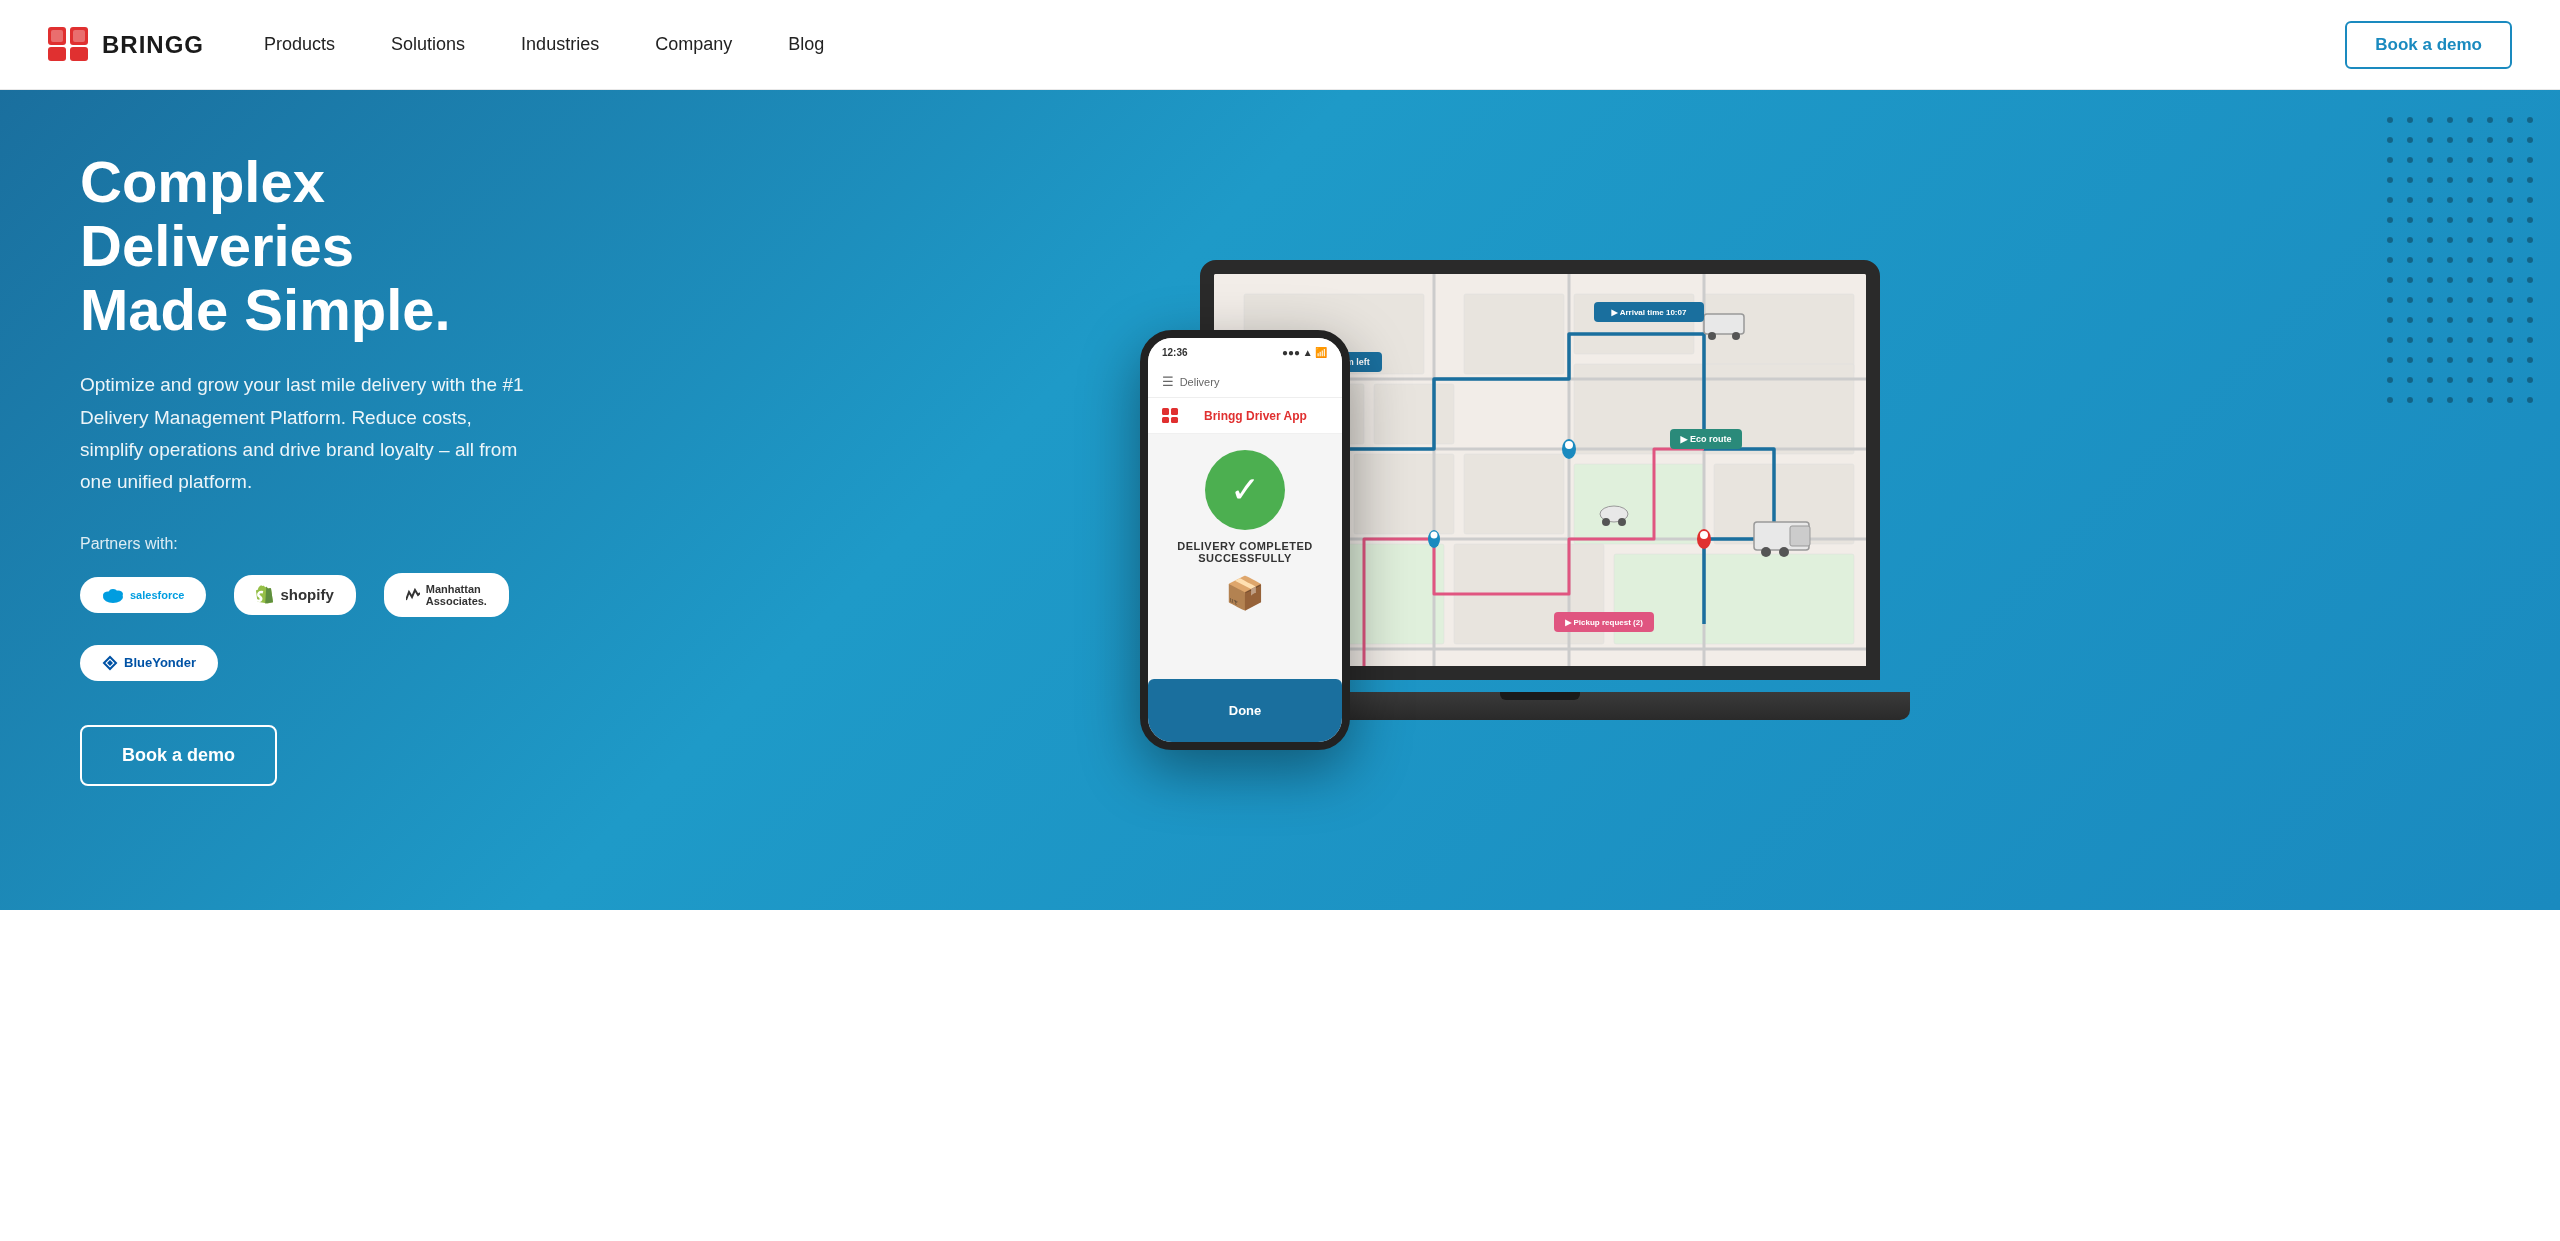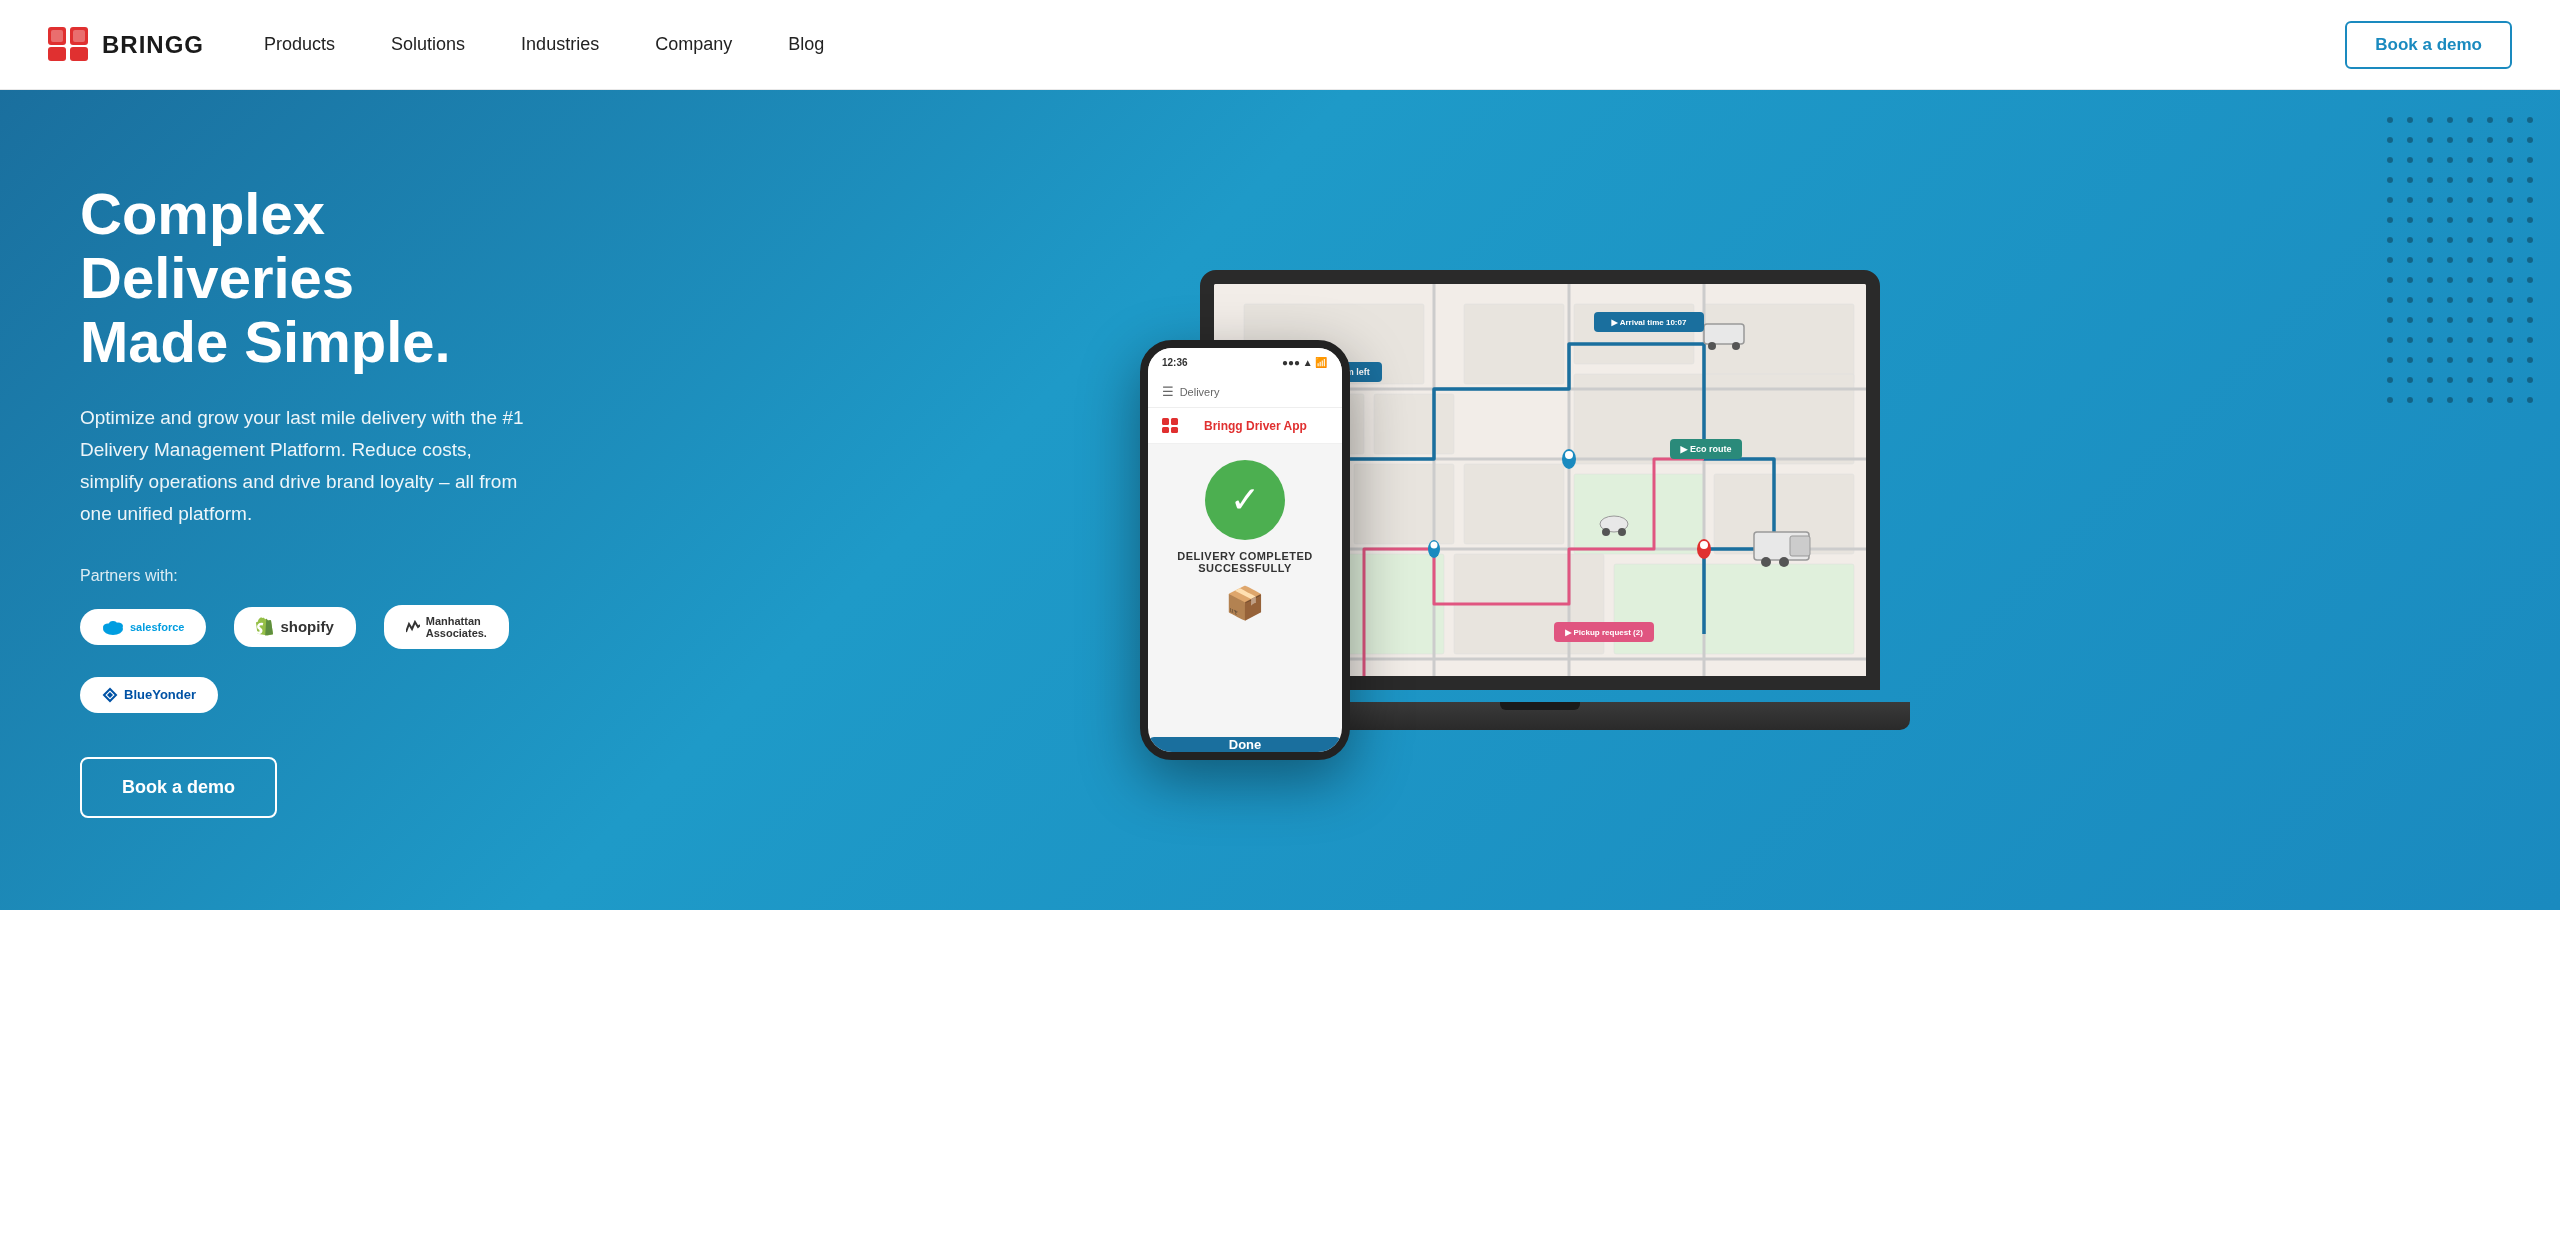--- a/index.html
+++ b/index.html
@@ -57,21 +57,21 @@
       background: transparent;
       cursor: pointer;
       white-space: nowrap;
     }
 
     
     .hero {
       background: linear-gradient(135deg, #1a6f9e 0%, #1e9ac8 40%, #1a8abf 100%);
       min-height: 820px;
       display: flex;
-      align-items: center;
+      align-items: flex-start;
       padding: 60px 80px 60px 80px;
       position: relative;
       overflow: hidden;
     }
     .hero-left {
       flex: 0 0 520px;
       max-width: 520px;
       z-index: 2;
     }
     .hero-headline {
@@ -273,21 +273,21 @@
       letter-spacing: 0.5px;
     }
     .package-icon {
       font-size: 32px;
     }
     .phone-done-btn {
       background: #1a6f9e;
       color: #fff;
       border: none;
       border-radius: 6px;
-      padding: 0 0;
+      padding: 24px 0;
       width: 100%;
       font-size: 13px;
       font-weight: 700;
       margin-top: auto;
       cursor: pointer;
       text-align: center;
     }
 
     
     .dot-pattern {

